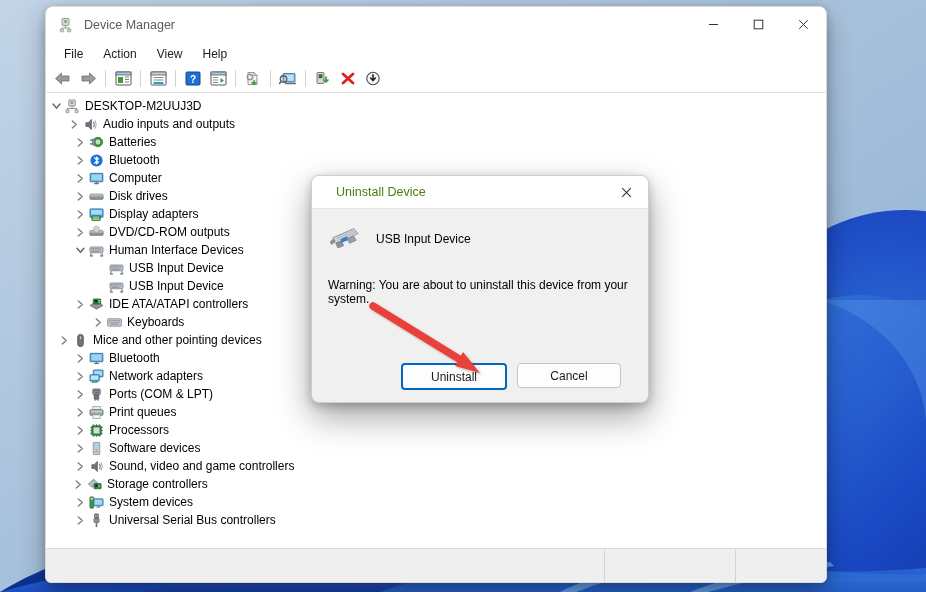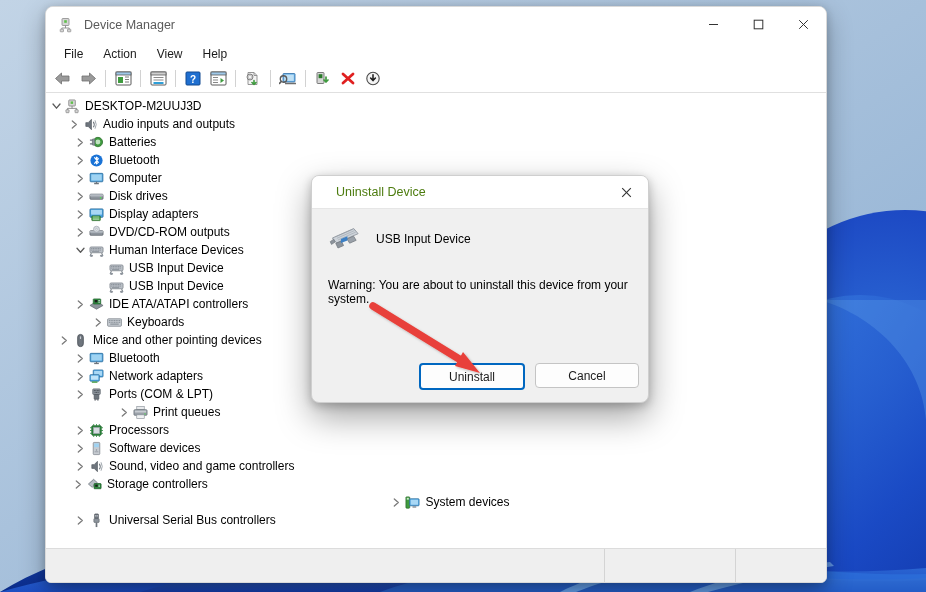--- a/index.html
+++ b/index.html
@@ -172,21 +172,21 @@
   #dlg-device-name {
     font-size: 12px; color: #000;
   }
   #dlg-warning {
     margin-top: 25px;
     font-size: 12px;
     color: #000;
   }
   #dlg-buttons {
     position: absolute;
-    right: 9px; bottom: 12px;
+    right: 27px; bottom: 12px;
     display: flex; gap: 10px;
   }
   .dlg-btn {
     min-width: 78px; height: 23px;
     background: #fdfdfd;
     border: 1px solid #c4c4c4;
     border-radius: 4px;
     font-size: 12px;
     color: #1b1b1b;
     display: flex; align-items: center; justify-content: center;
@@ -703,21 +703,21 @@
                 <rect x="6" y="5.2" width="1" height="1.2"></rect>
                 <rect x="7.6" y="5.2" width="1" height="1.2"></rect>
                 <rect x="9.2" y="5.2" width="1" height="1.2"></rect>
               </g>
               <rect x="5.5" y="8" width="5" height="5" rx="0.6" fill="#6e757d" stroke="#4a5057" stroke-width="0.7"></rect>
               <path d="M6.5 13 v1.6 M9.5 13 v1.6" stroke="#4a5057" stroke-width="1"></path>
             </svg>
           </div>
           <div class="tlabel">Ports (COM &amp; LPT)</div>
         </div>
-        <div class="tree-row" style="padding-left: 26px; margin-left: 44px;">
+        <div class="tree-row" style="padding-left: 26px;">
           <div class="chev">
             <svg width="7" height="9" viewBox="0 0 7 9">
               <path d="M1.3 1 L5.3 4.5 L1.3 8" fill="none" stroke="#7a7a7a" stroke-width="1.3" stroke-linecap="round" stroke-linejoin="round"></path>
             </svg>
           </div>
           <div class="ticon">
             <svg width="15" height="15" viewBox="0 0 16 16">
               <rect x="4" y="1.5" width="8" height="3.5" fill="#e8eaec" stroke="#8d949c" stroke-width="0.7"></rect>
               <rect x="1" y="5" width="14" height="6" rx="1" fill="#9aa1a9" stroke="#6a7179" stroke-width="0.8"></rect>
               <rect x="2" y="6" width="12" height="2" fill="#c7ccd2"></rect>
@@ -786,21 +786,21 @@
               <path d="M1.5 7.5 L7 2.5 L11 6 L5.5 11 Z" fill="#b9bfc6" stroke="#6a7179" stroke-width="0.8"></path>
               <path d="M3.5 6 L7 3.2" stroke="#8d949c" stroke-width="0.8"></path>
               <rect x="7.5" y="7" width="7.5" height="5.5" rx="0.6" fill="#2f8a3f" stroke="#1e5e2a" stroke-width="0.8"></rect>
               <rect x="8.8" y="8.2" width="2.6" height="2.2" fill="#1b1b1b"></rect>
               <rect x="12.3" y="8.3" width="1.4" height="0.9" fill="#d6dbe0"></rect>
               <rect x="12.3" y="9.8" width="1.4" height="0.9" fill="#d6dbe0"></rect>
             </svg>
           </div>
           <div class="tlabel">Storage controllers</div>
         </div>
-        <div class="tree-row" style="padding-left: 26px; justify-content: center;">
+        <div class="tree-row" style="padding-left: 26px;">
           <div class="chev">
             <svg width="7" height="9" viewBox="0 0 7 9">
               <path d="M1.3 1 L5.3 4.5 L1.3 8" fill="none" stroke="#7a7a7a" stroke-width="1.3" stroke-linecap="round" stroke-linejoin="round"></path>
             </svg>
           </div>
           <div class="ticon">
             <svg width="15" height="15" viewBox="0 0 16 16">
               <rect x="1" y="2" width="4" height="12" rx="0.7" fill="#3f9b3f" stroke="#2a6b2a" stroke-width="0.8"></rect>
               <rect x="1.9" y="3" width="2.2" height="2" fill="#c9e8c9"></rect>
               <rect x="5" y="4" width="10" height="7.5" rx="0.8" fill="#4aa3e0" stroke="#2f6f9e" stroke-width="0.8"></rect>

